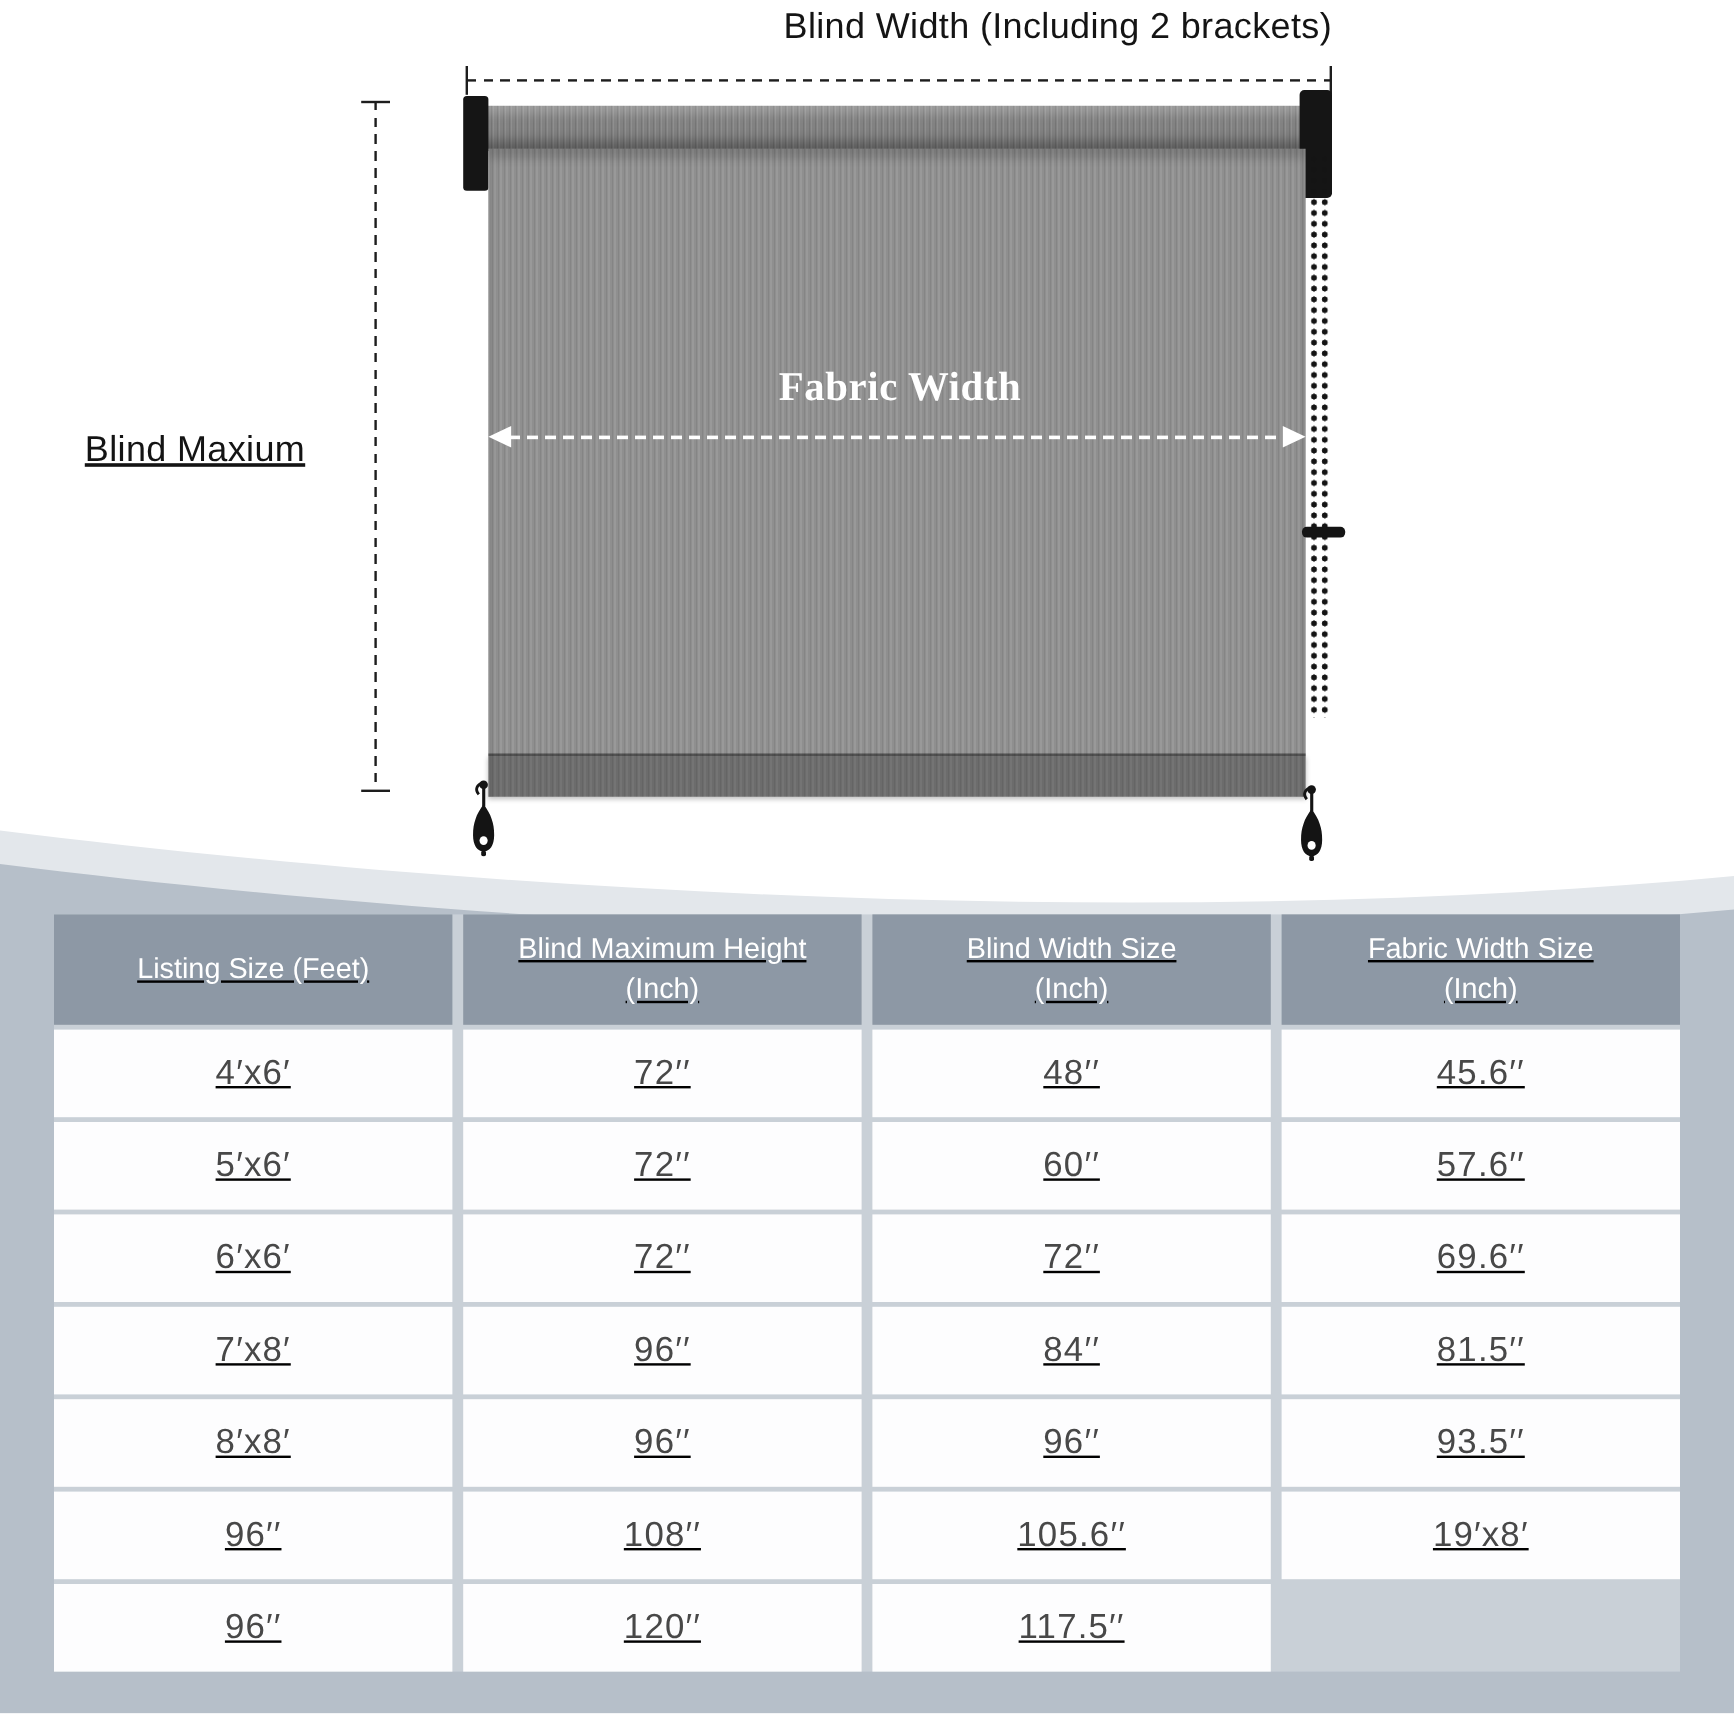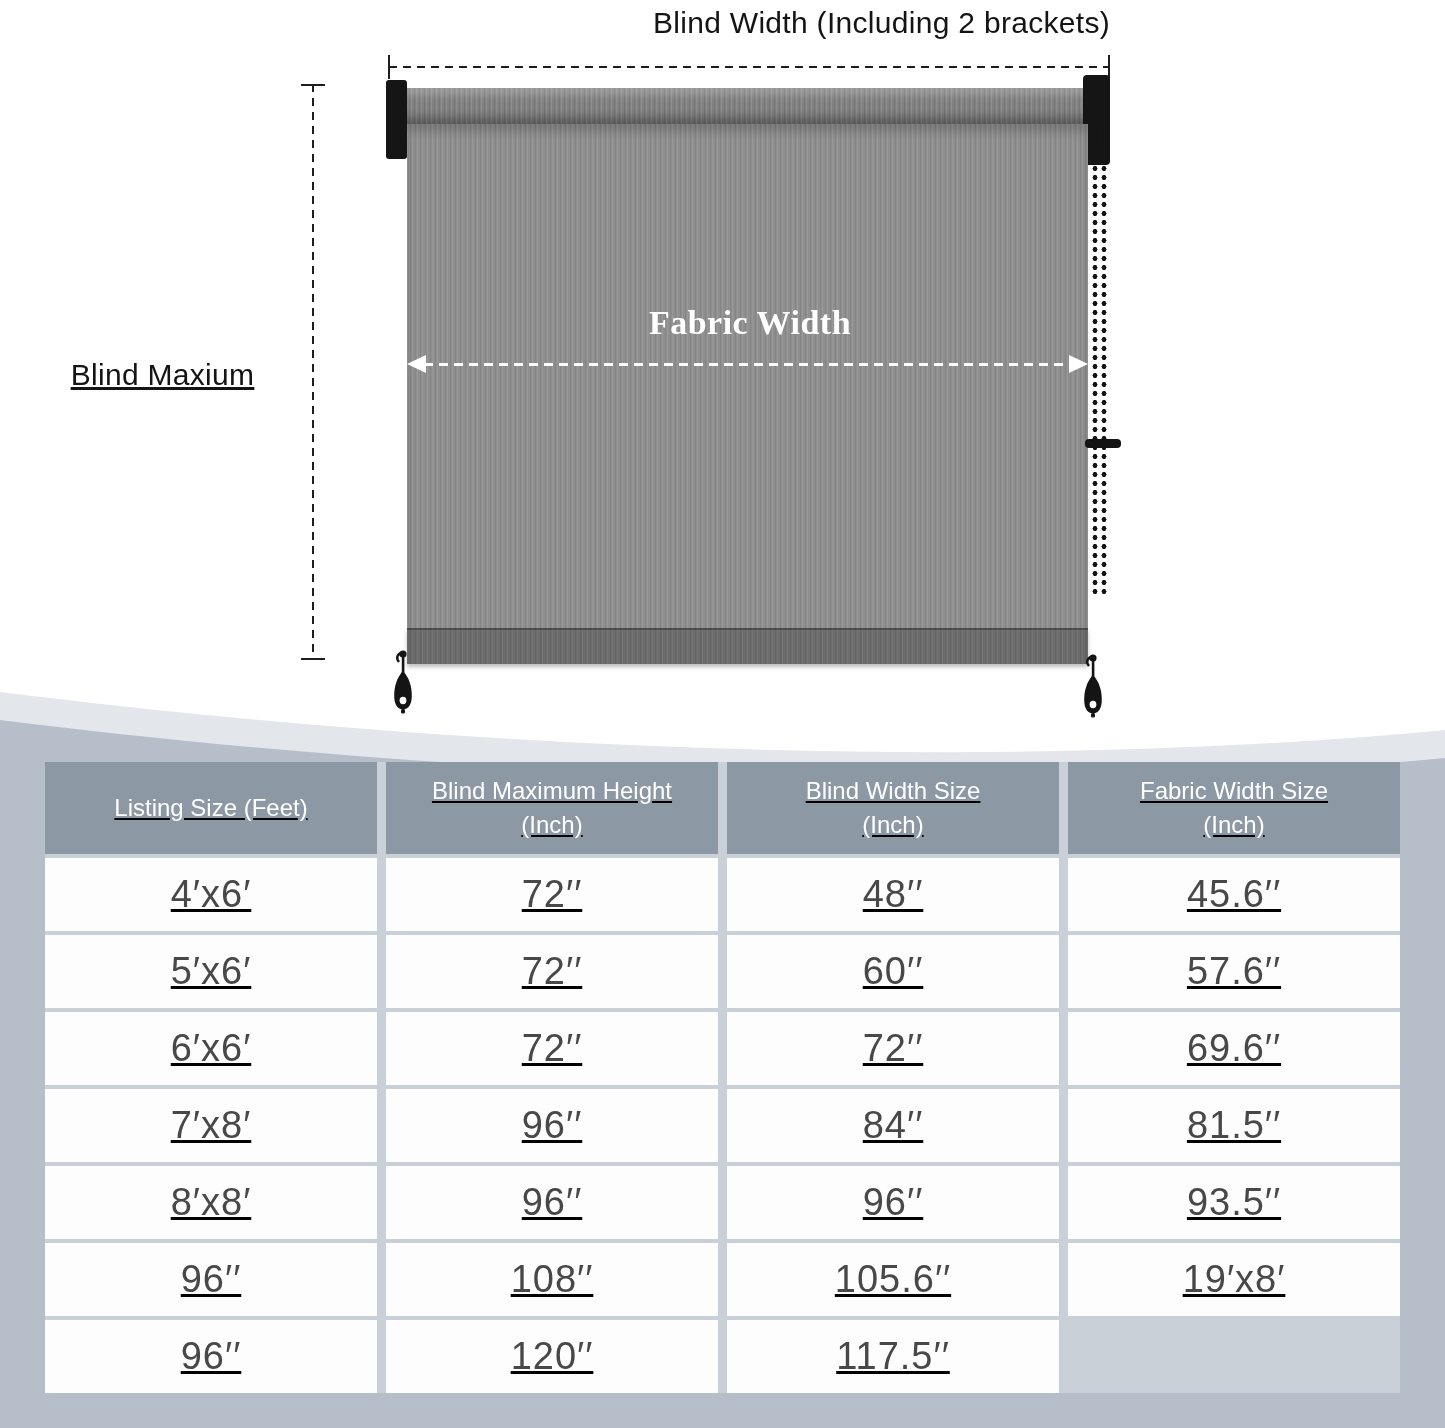--- a/index.html
+++ b/index.html
@@ -94,21 +94,21 @@
   }
   .th{
     background:#8d98a5;color:#ffffff;height:92px;
     display:flex;align-items:center;justify-content:center;
     text-align:center;font-size:24px;line-height:1.4;
     white-space:pre-line;padding:0 20px;
   }
   .td{
     background:#fdfdfe;height:73px;
     display:flex;align-items:center;justify-content:center;
-    font-size:38px;color:#484848;letter-spacing:1px;
+    font-size:29px;color:#484848;letter-spacing:1px;
   }
 </style>
 </head>
 <body>
 
 <div class="canvas">
 
   <div class="dim-title">Blind Width (Including 2 brackets)</div>
   <div class="dim-h-line"></div>
   <div class="tick-v l"></div>

